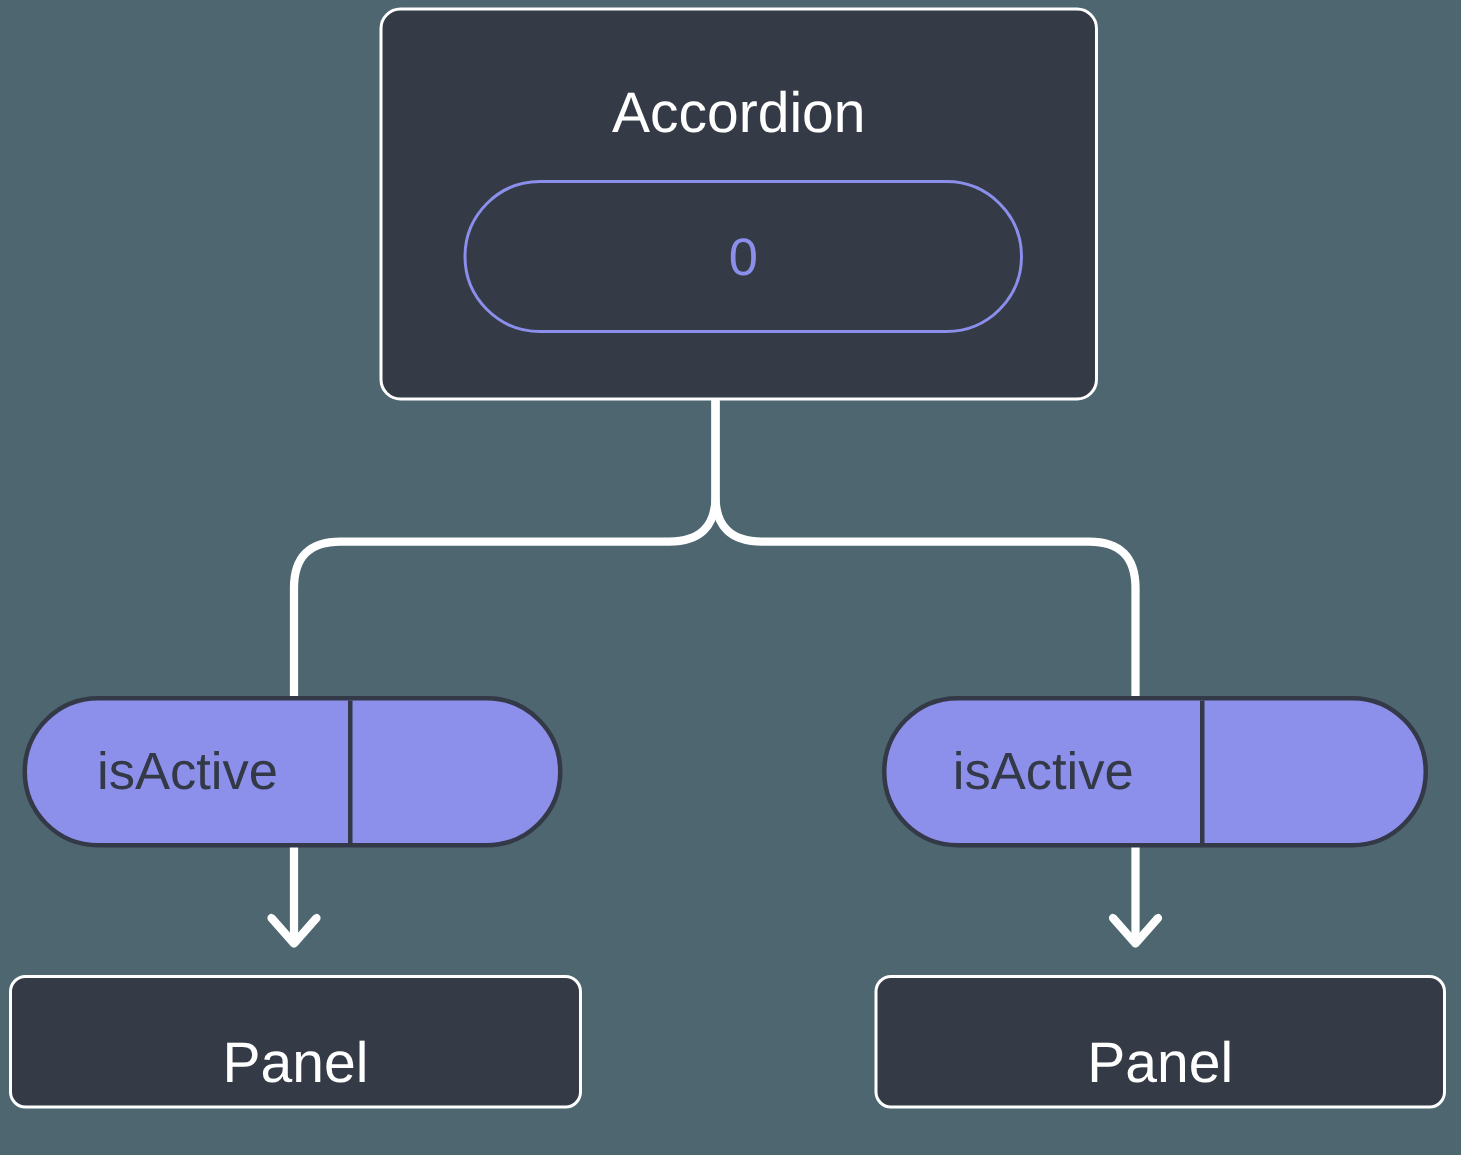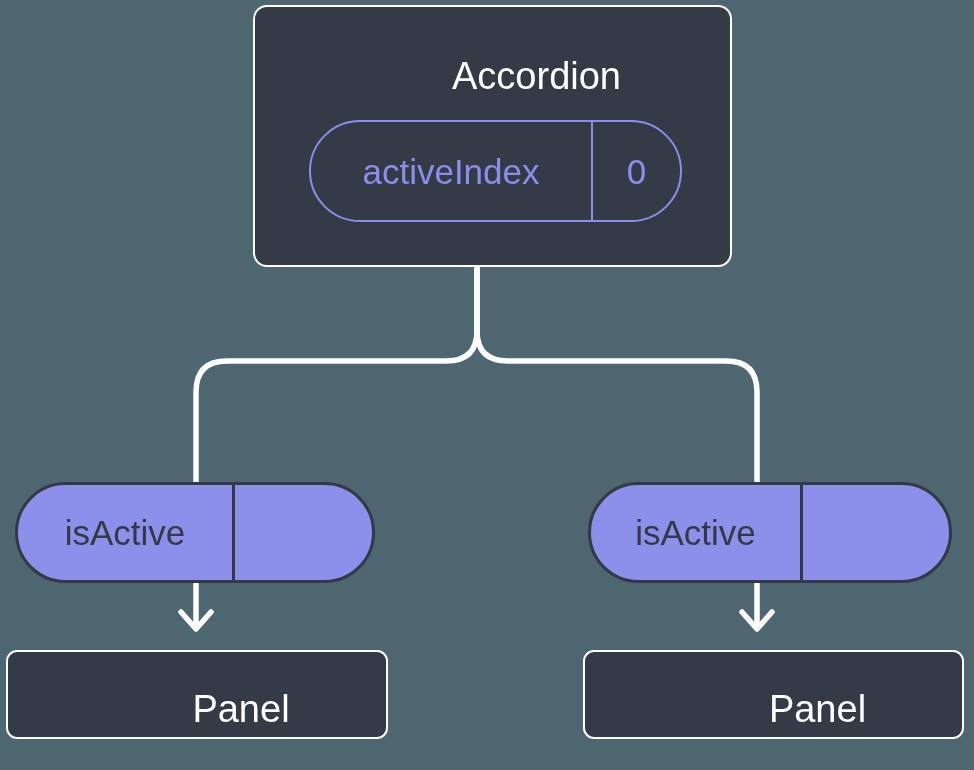--- a/index.html
+++ b/index.html
@@ -46,21 +46,20 @@
   }
   .node-title {
     position: absolute;
     left: 0;
     width: 100%;
     text-align: center;
     color: #FFFFFF;
     font-size: 38px;
     font-weight: 500;
     line-height: 44px;
-    padding-left: 44px;
   }
   .node-root .node-title {
     top: 47px;
   }
   .pill {
     position: absolute;
     box-sizing: border-box;
     display: flex;
     align-items: stretch;
     z-index: 2;
@@ -88,21 +87,21 @@
   }
   .pill-outline .cell-value {
     flex: 1;
   }
   .pill-solid {
     height: 101px;
     border-radius: 51px;
     border: 3px solid var(--ink, #333946);
     background: var(--pill, #8C90EA);
     color: var(--ink, #333946);
-    top: 482px;
+    top: 464px;
   }
   .pill-solid .cell-name {
     border-right: 3px solid var(--ink, #333946);
   }
   .pill-solid .cell-value {
     flex: 1;
   }
   .pill-left {
     left: 15px;
     width: 360px;
@@ -138,21 +137,20 @@
   <svg class="connectors" viewBox="0 0 974 770" xmlns="http://www.w3.org/2000/svg">
     <path class="conn" d="M 477 267 L 477 331 Q 477 361 446 361 L 227 361 Q 196 361 196 392 L 196 626"></path>
     <path class="conn" d="M 477 267 L 477 331 Q 477 361 508 361 L 726 361 Q 757 361 757 392 L 757 626"></path>
     <path class="conn" d="M 181 612 L 196 629 L 211 612"></path>
     <path class="conn" d="M 742 612 L 757 629 L 772 612"></path>
   </svg>
 
   <div class="node node-root">
     <div class="node-title">Accordion</div>
     <div class="pill pill-outline">
-      <div class="cell cell-name">activeIndex</div>
       <div class="cell cell-value">0</div>
     </div>
   </div>
 
   <div class="pill pill-solid pill-left">
     <div class="cell cell-name">isActive</div>
   </div>
 
   <div class="pill pill-solid pill-right">
     <div class="cell cell-name">isActive</div>

